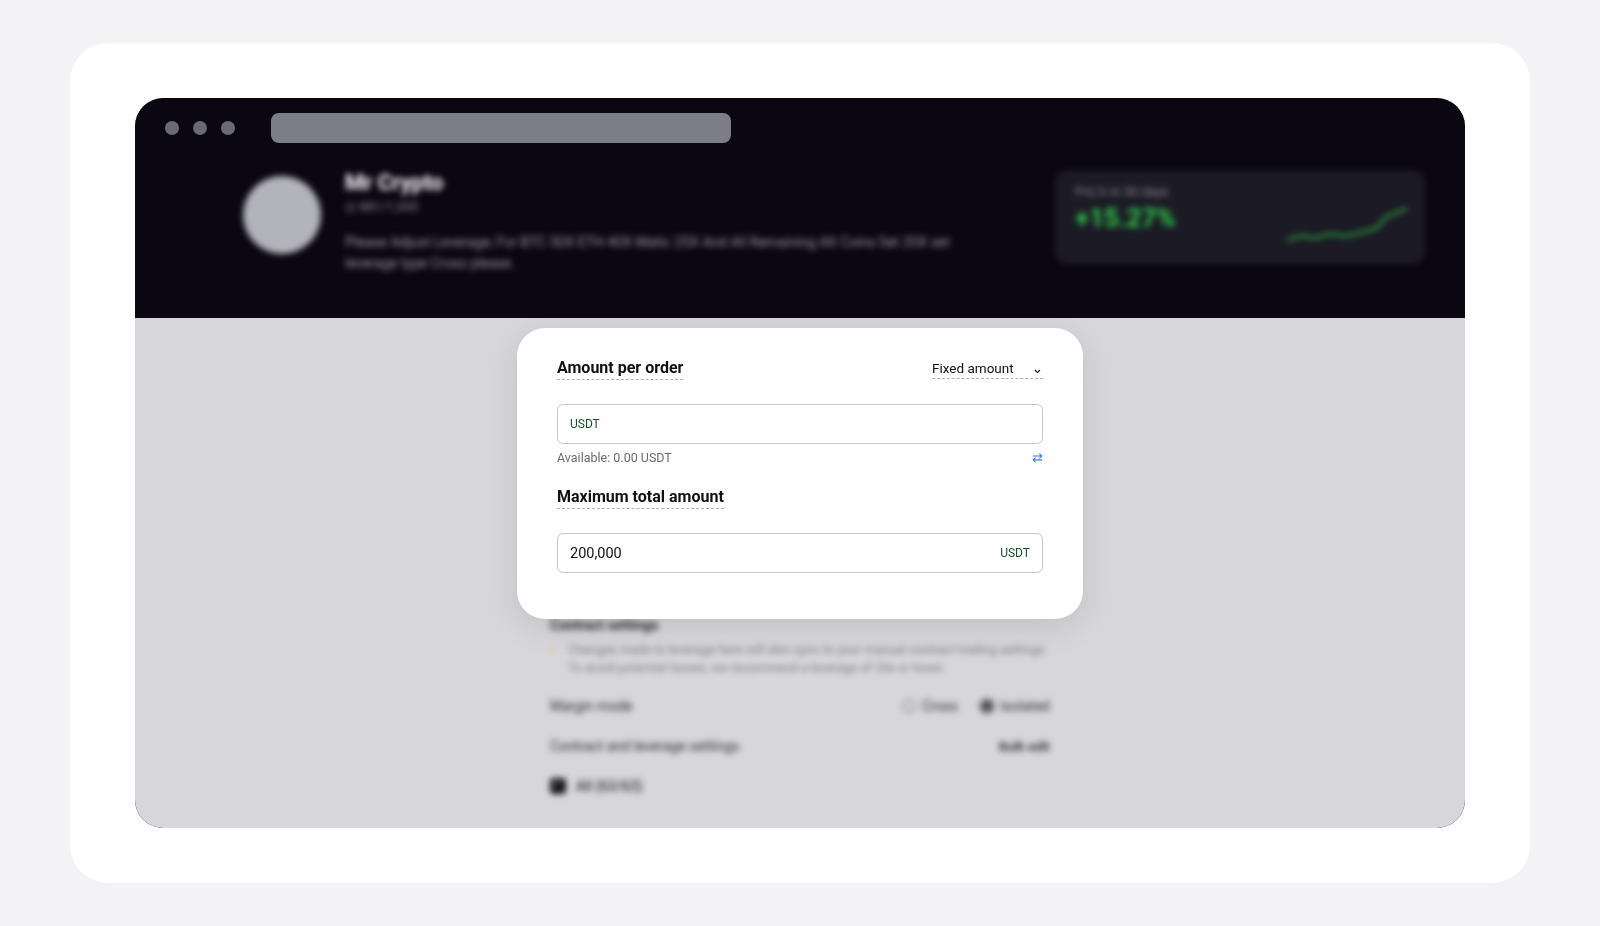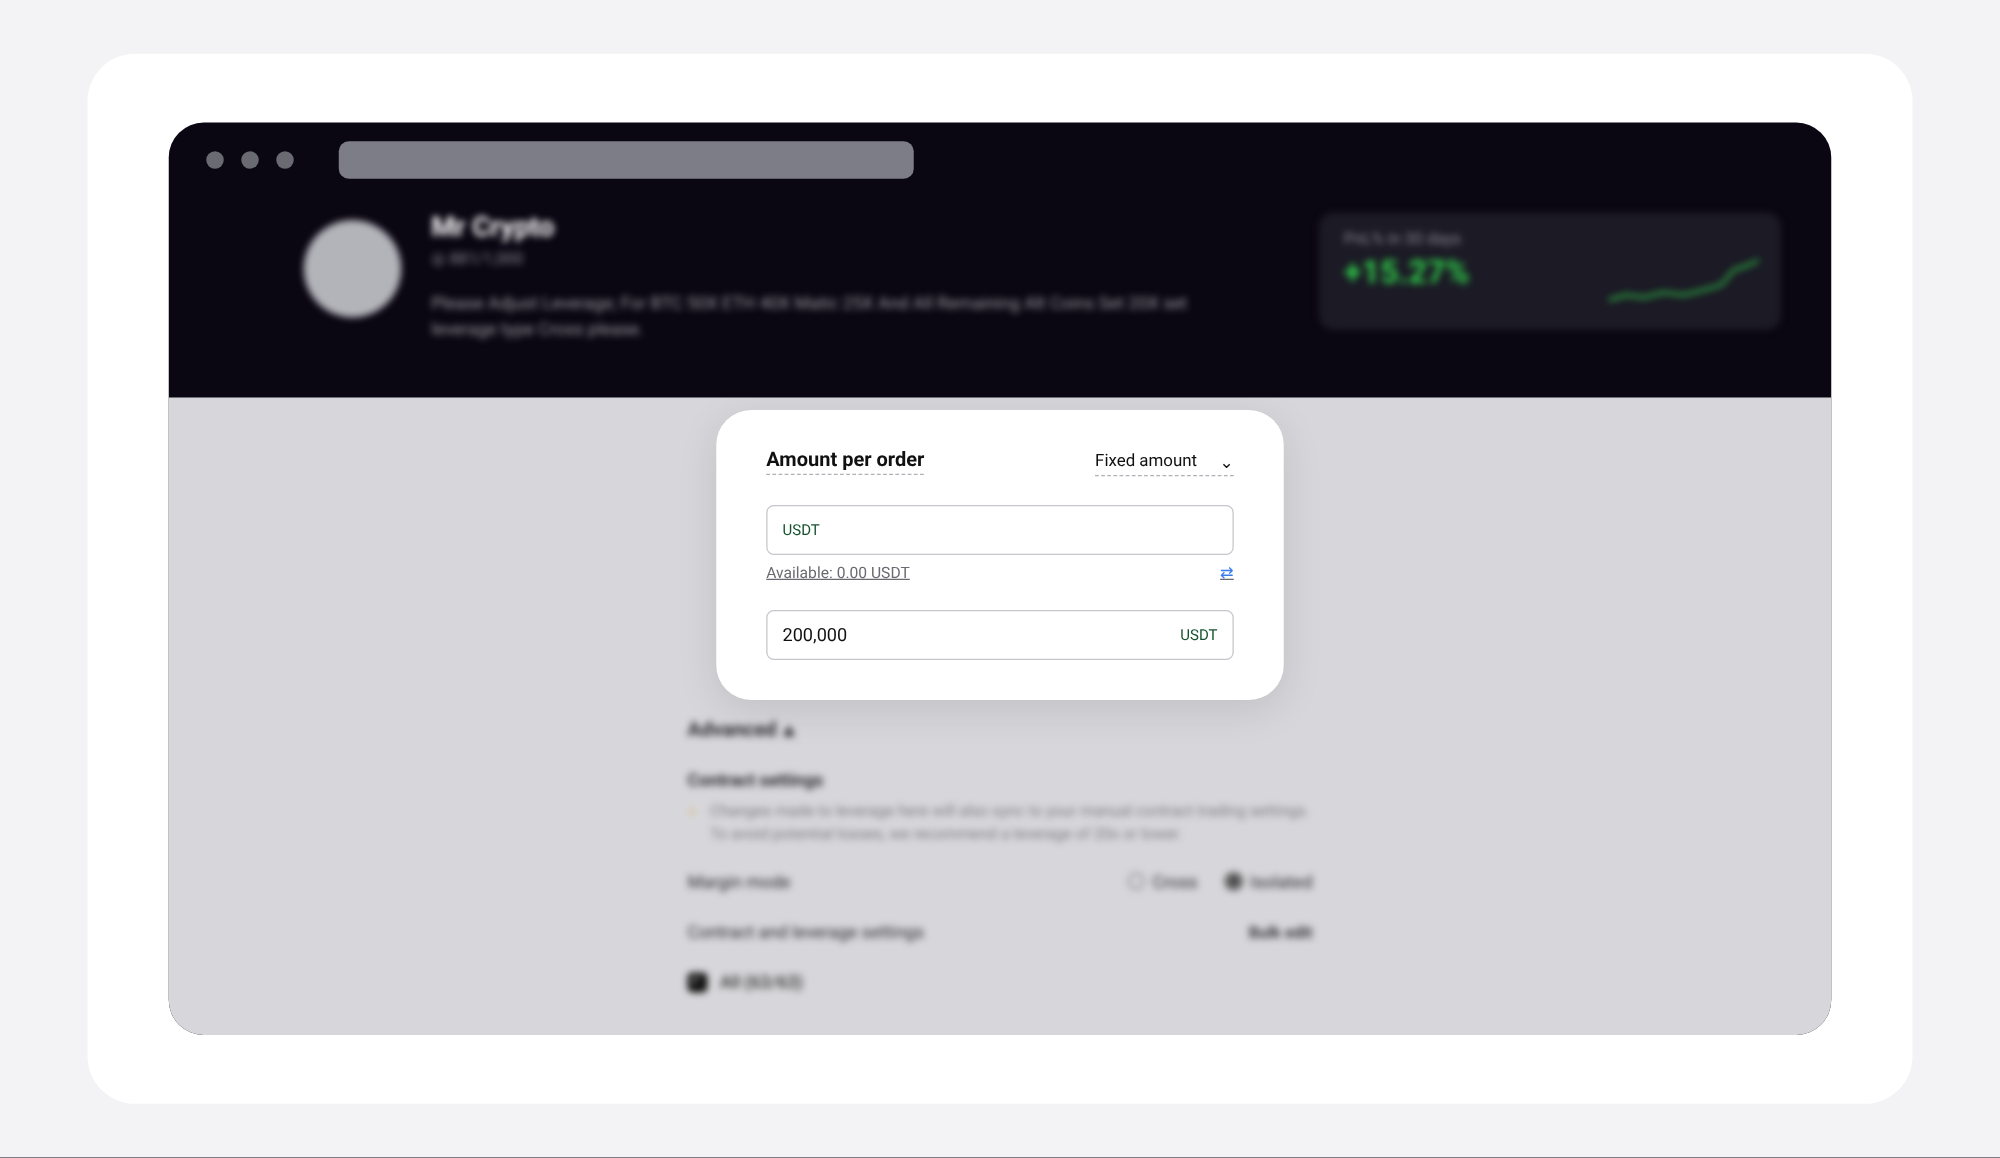--- a/index.html
+++ b/index.html
@@ -28,29 +28,29 @@
   .adv-warn::before { content: "○"; color: #e0a040; position: absolute; left: 0; top: 0; font-size: 12px; }
   .row { display: flex; align-items: center; justify-content: space-between; margin-bottom: 24px; font-size: 14px; color: #2a2a2e; }
   .radios { display: flex; gap: 22px; align-items: center; font-size: 14px; }
   .radio-dot { display:inline-block; width:14px; height:14px; border:2px solid #9a9aa0; border-radius:50%; margin-right:6px; vertical-align:-2px;}
   .radio-dot.on { border-color:#111; background: radial-gradient(circle,#111 0 45%,transparent 46%);}
   .bulk { font-size: 13px; font-weight: 600; }
   .check-row { display:flex; align-items:center; gap:10px; font-size:14px; }
   .check { width:16px; height:16px; background:#111; border-radius:4px; position:relative;}
   .check::after{content:"✓"; color:#fff; font-size:11px; position:absolute; left:2px; top:-1px;}
   
-  .modal { position: absolute; top: 10px; left: 50%; transform: translateX(-50%); width: 454px; background: #fff; border-radius: 28px; padding: 30px 40px 26px 40px; box-shadow: 0 8px 32px rgba(0,0,0,0.1); z-index: 5; }
+  .modal { position: absolute; top: 10px; left: 50%; transform: translateX(-50%); width: 566px; background: #fff; border-radius: 28px; padding: 30px 40px 40px 40px; box-shadow: 0 8px 32px rgba(0,0,0,0.1); z-index: 5; }
   .sec-title { font-size: 16px; font-weight: 700; color: #111; border-bottom: 1px dashed #b0b0b6; display: inline-block; padding-bottom: 2px; margin-bottom: 14px; }
   .sec-head { display: flex; justify-content: space-between; align-items: baseline; margin-bottom: 10px; }
   .mode-select { font-size: 13.5px; color: #111; border-bottom: 1px dashed #b0b0b6; padding-bottom: 2px; display:flex; align-items:center; gap:18px; cursor:pointer;}
   .inputwrap { width: 100%; height: 40px; border: 1px solid #c6c6cc; border-radius: 6px; display: flex; align-items: center; padding: 0 12px; margin-bottom: 6px; }
   .inputwrap input { flex: 1; border: none; outline: none; font-size: 14.5px; background: transparent; color: #111; }
   .inputwrap input::placeholder { color: #9a9aa0; }
   .unit { font-size: 12px; color: #14532d; }
-  .below { display: flex; justify-content: space-between; align-items: center; font-size: 12.5px; color: #6a6a72; margin-bottom: 22px; text-decoration: underline; }
+  .below { display: flex; justify-content: space-between; align-items: center; font-size: 12.5px; color: #6a6a72; margin-bottom: 22px; }
   .swap { color: #3a7bf0; font-size: 13px; cursor:pointer;}
   .helper { font-size: 12.5px; color: #6a6a72; }
   .helper b { color: #111; font-weight: 700; }
 </style>
 </head>
 <body>
 
 <div class="frame">
   <div class="browser">
 
@@ -113,20 +113,23 @@
               <span>⌄</span>
             </span>
         </div>
         <div class="inputwrap">
           <span class="unit">USDT</span>
         </div>
         <div class="below">
           <span>Available: 0.00 USDT</span>
           <span class="swap">⇄</span>
         </div>
+        <div class="sec-head">
+          <span class="sec-title">Maximum total amount</span>
+        </div>
         <div class="inputwrap">
           <input type="text" value="200,000" style="">
           <span class="unit">USDT</span>
         </div>
       </div>
     </div>
   </div>
 </div>
 
 </body></html>

